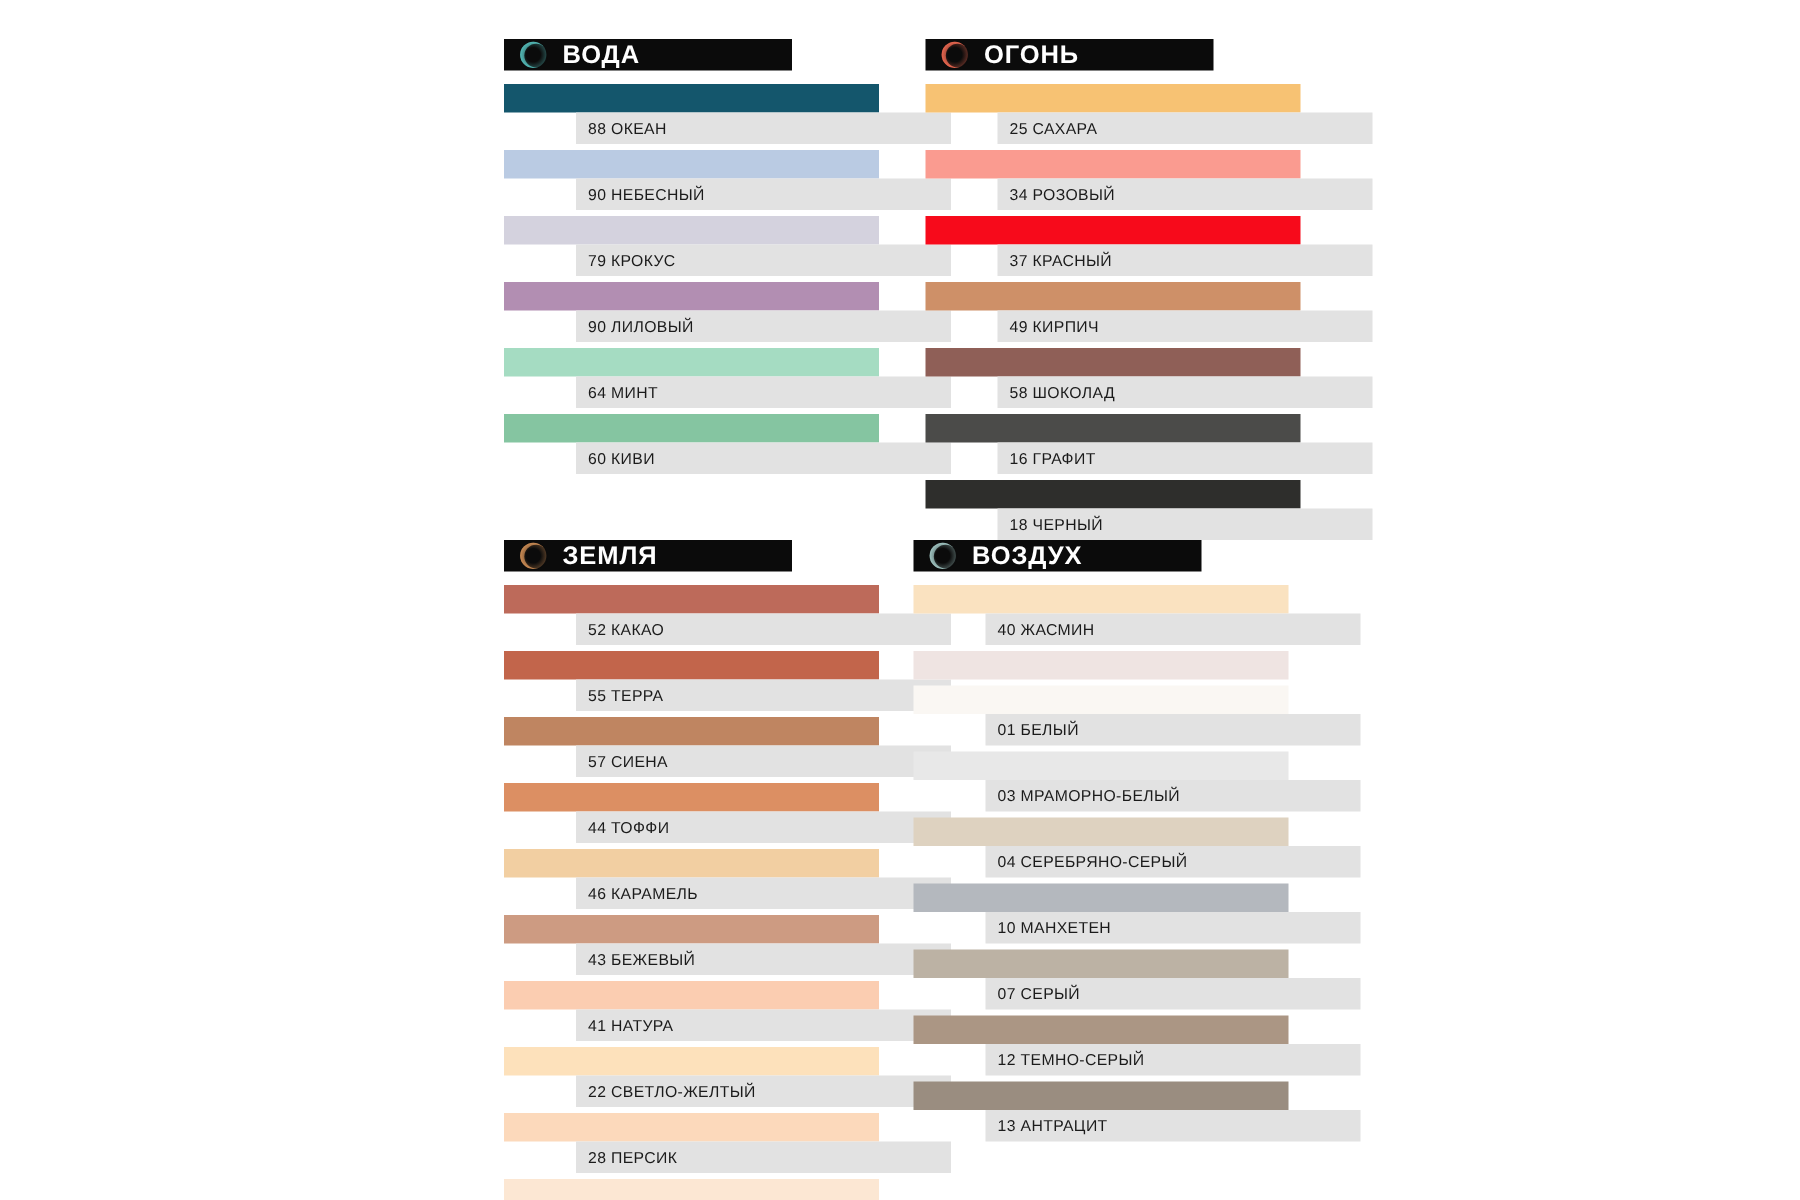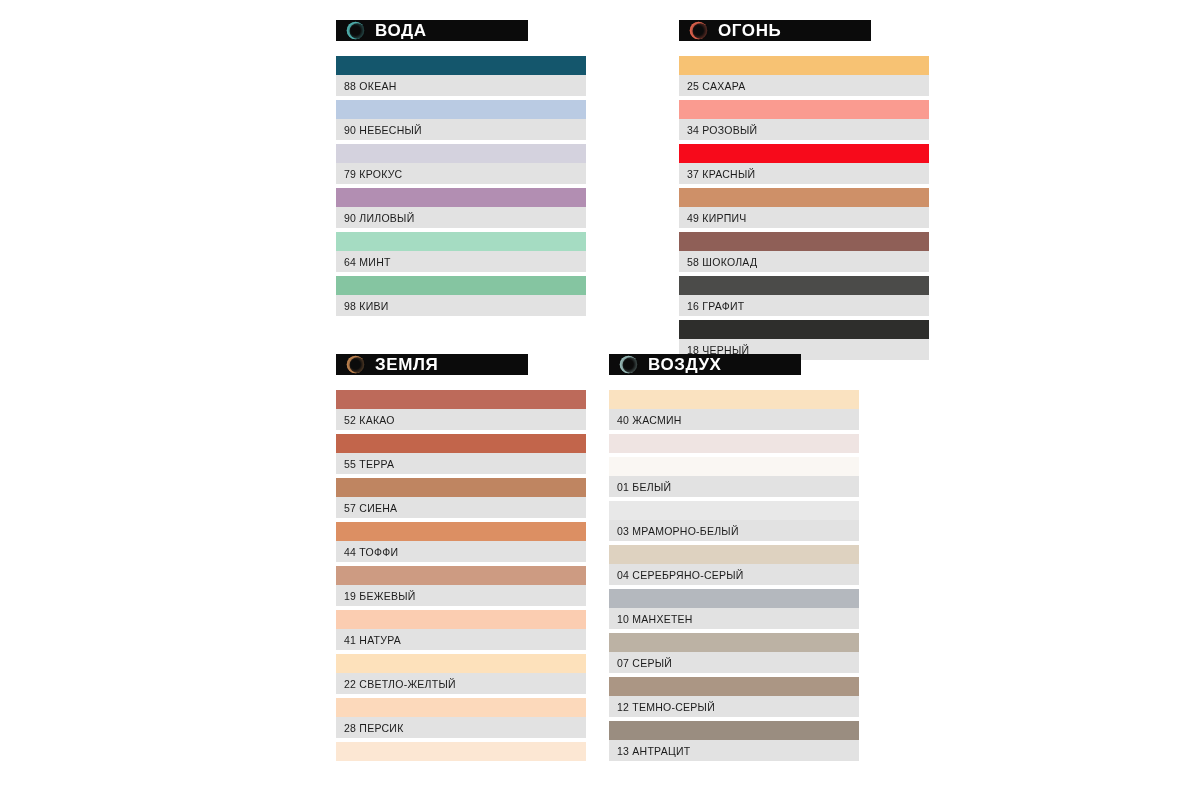--- a/index.html
+++ b/index.html
@@ -22,21 +22,21 @@
   }
 
   .palette-group {
     position: absolute;
     width: 250px;
   }
 
   
   .group-header {
     display: flex;
-    align-items: center;
+    align-items: flex-end;
     height: 33px;
     width: 250px;
   }
   .header-main {
     background: #0b0b0b;
     flex: 1 1 auto;
     display: flex;
     align-items: center;
     padding-left: 9px;
     min-width: 0;
@@ -79,20 +79,21 @@
     width: 250px;
   }
   .swatch-label {
     height: 21px;
     background: #e2e2e2;
     display: flex;
     align-items: center;
     padding-left: 8px;
     box-sizing: border-box;
     width: 250px;
+    margin-left: 48px;
   }
   .swatch-label-text {
     font-size: 10.5px;
     color: #1b1b1b;
     letter-spacing: 0.25px;
     white-space: nowrap;
     font-family: "Liberation Sans", sans-serif;
   }
 </style>
 </head>
@@ -148,26 +149,26 @@
         </div>
         <div class="swatch-row">
           <div class="swatch-color" style="background: rgb(165, 220, 194);"></div>
           <div class="swatch-label">
             <span class="swatch-label-text">64 МИНТ</span>
           </div>
         </div>
         <div class="swatch-row">
           <div class="swatch-color" style="background: rgb(133, 197, 161);"></div>
           <div class="swatch-label">
-            <span class="swatch-label-text">98 КИВИ</span>
+            <span class="swatch-label-text">60 КИВИ</span>
           </div>
         </div>
       </div>
     </div>
-    <div class="palette-group" style="left: 643px; top: 14px; padding-left: 36px;">
+    <div class="palette-group" style="left: 581px; top: 14px; padding-left: 36px;">
       <div class="group-header">
         <div class="header-main">
           <svg class="moon-icon" viewBox="0 0 24 24">
             <defs>
               <radialGradient id="ge8664f" cx="50%" cy="50%" r="50%">
                 <stop offset="55%" stop-color="#0b0b0b"></stop>
                 <stop offset="100%" stop-color="#e8664f"></stop>
               </radialGradient>
             </defs>
             <circle cx="12" cy="12" r="10" fill="#e8664f"></circle>
@@ -268,23 +269,29 @@
             <span class="swatch-label-text">57 СИЕНА</span>
           </div>
         </div>
         <div class="swatch-row">
           <div class="swatch-color" style="background: rgb(220, 143, 99);"></div>
           <div class="swatch-label">
             <span class="swatch-label-text">44 ТОФФИ</span>
           </div>
         </div>
         <div class="swatch-row">
+          <div class="swatch-color" style="background: rgb(242, 207, 162);"></div>
+          <div class="swatch-label">
+            <span class="swatch-label-text">46 КАРАМЕЛЬ</span>
+          </div>
+        </div>
+        <div class="swatch-row">
           <div class="swatch-color" style="background: rgb(205, 155, 130);"></div>
           <div class="swatch-label">
-            <span class="swatch-label-text">19 БЕЖЕВЫЙ</span>
+            <span class="swatch-label-text">43 БЕЖЕВЫЙ</span>
           </div>
         </div>
         <div class="swatch-row">
           <div class="swatch-color" style="background: rgb(251, 205, 177);"></div>
           <div class="swatch-label">
             <span class="swatch-label-text">41 НАТУРА</span>
           </div>
         </div>
         <div class="swatch-row">
           <div class="swatch-color" style="background: rgb(253, 225, 187);"></div>

